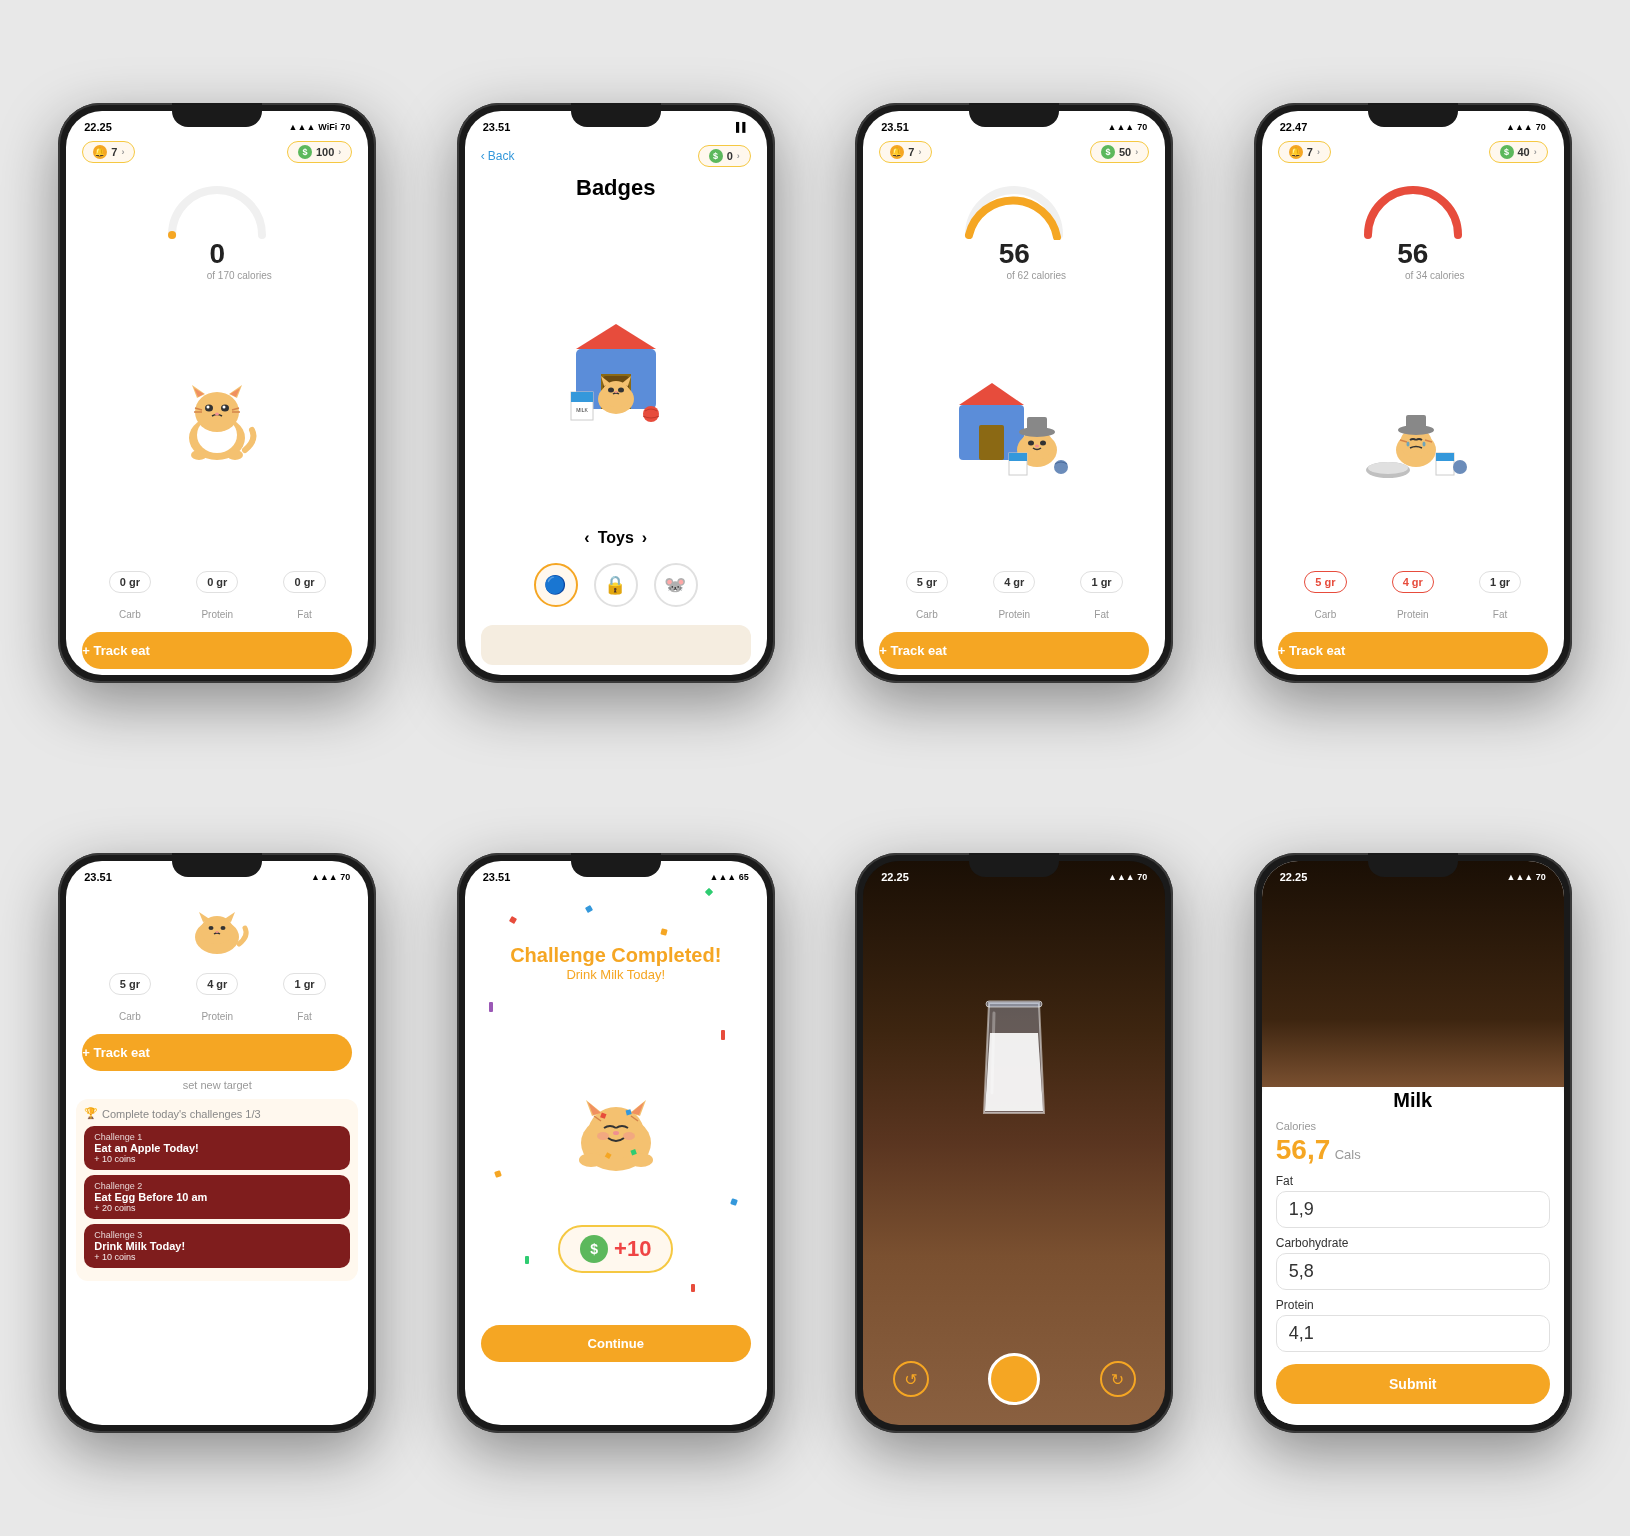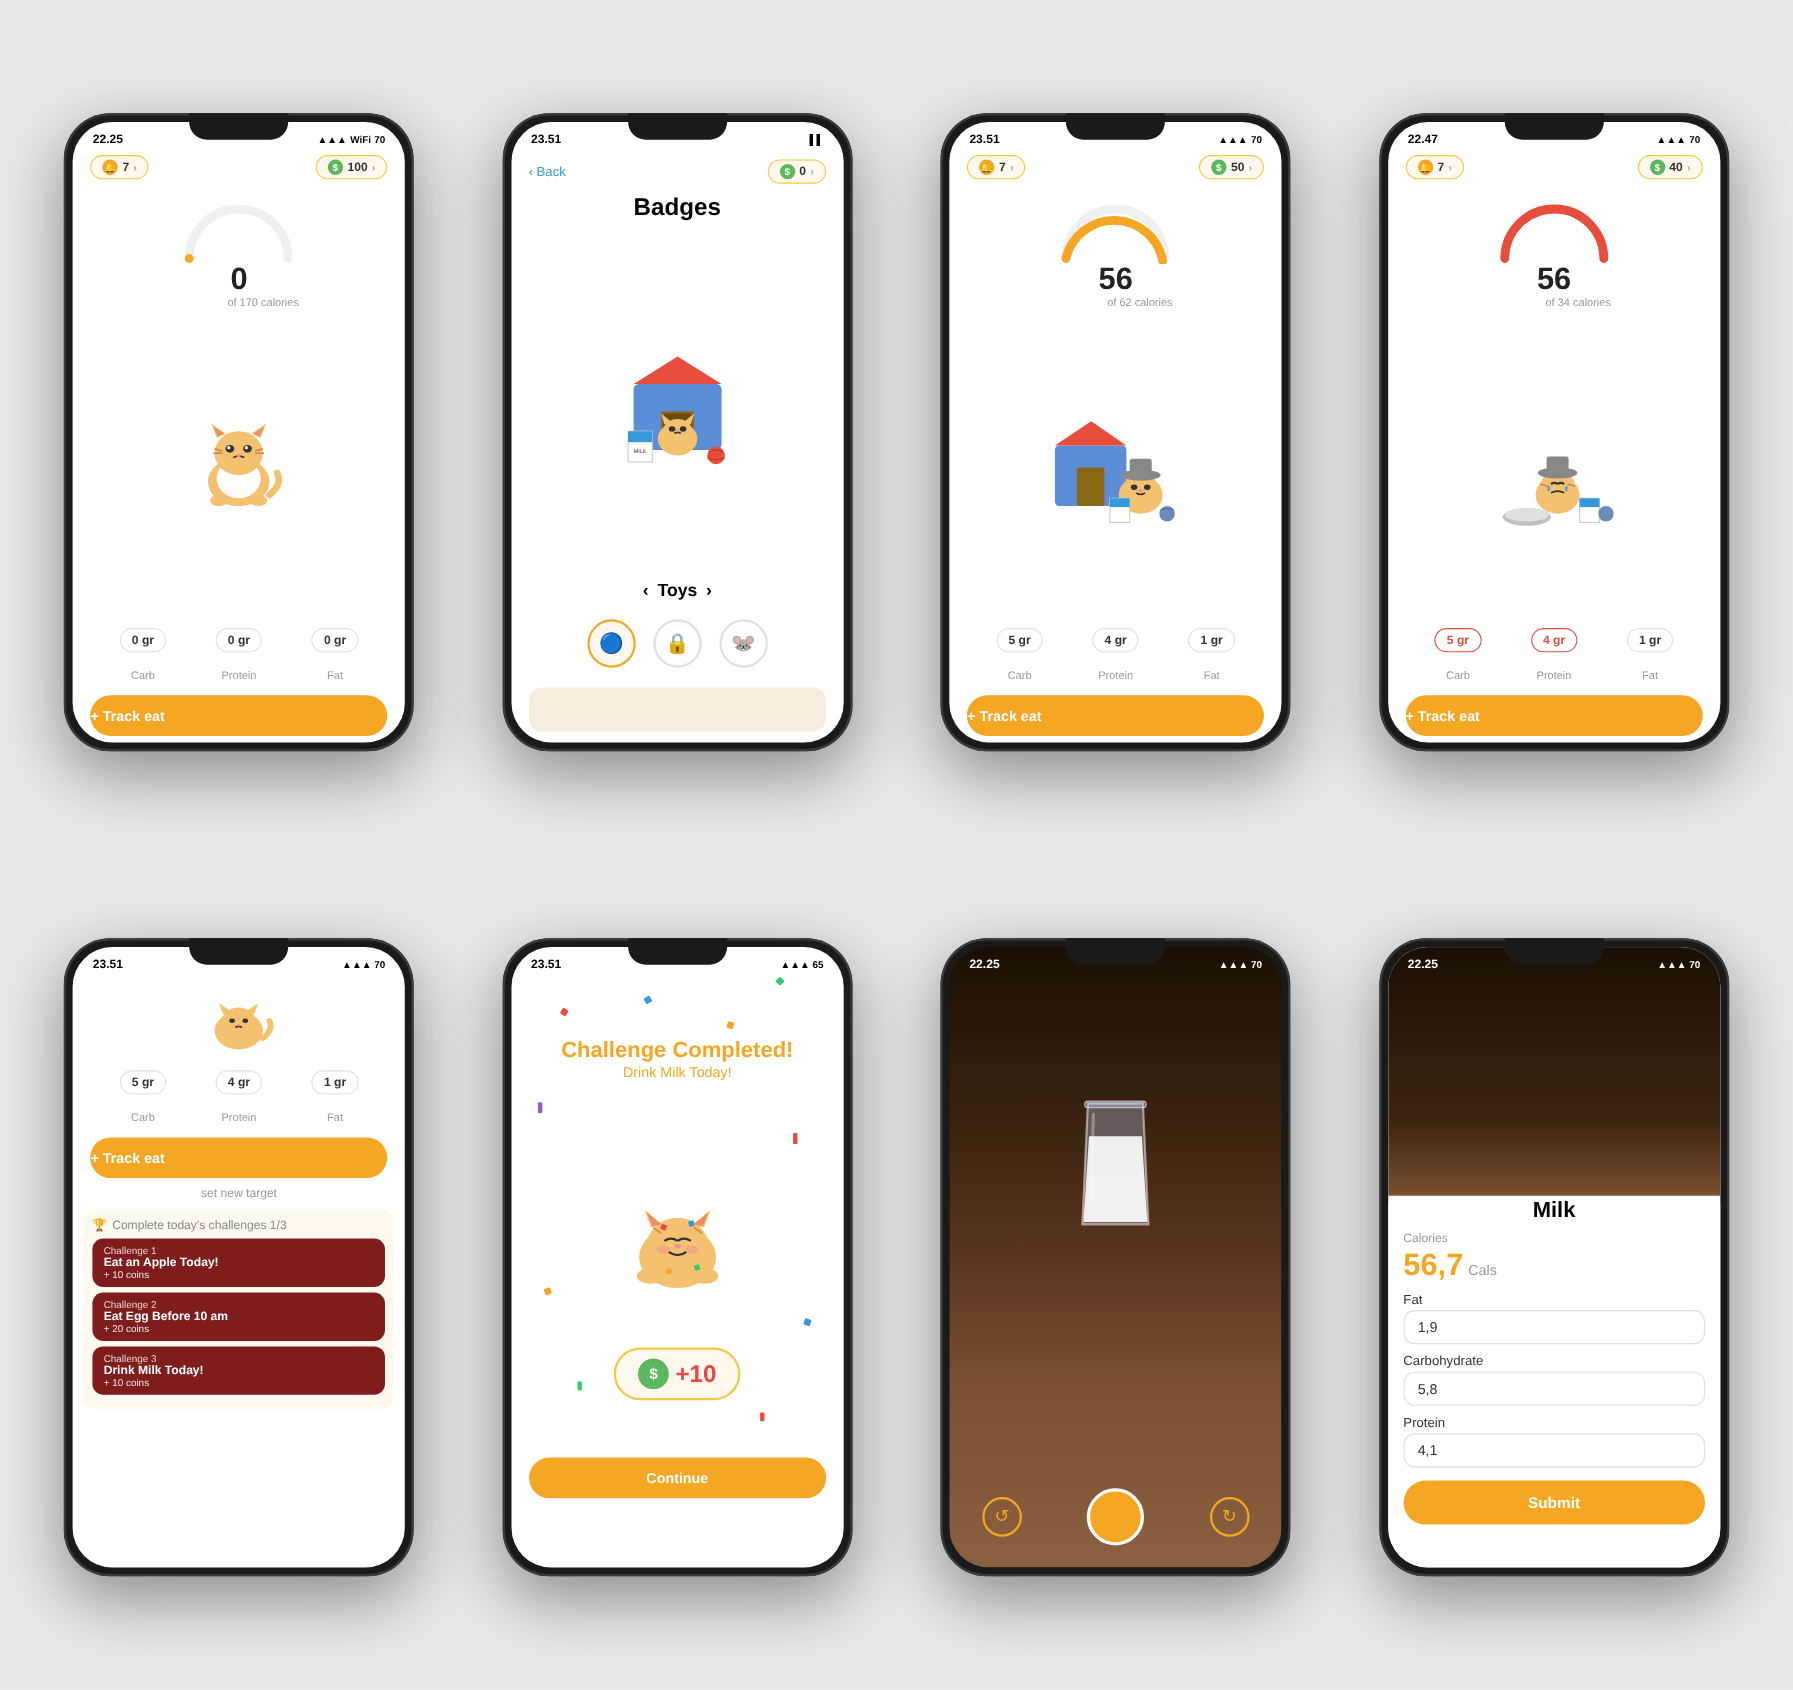--- a/index.html
+++ b/index.html
@@ -318,21 +318,21 @@
     .info-field-label {
       font-size: 12px;
       color: #333;
       margin: 8px 0 3px;
       font-weight: 500;
     }
     .info-field-value {
       border: 1.5px solid #e0e0e0;
       border-radius: 10px;
       padding: 7px 12px;
-      font-size: 13px;
+      font-size: 18px;
       color: #333;
       width: 100%;
     }
     .submit-btn {
       background: #f5a623;
       color: #fff;
       border: none;
       border-radius: 22px;
       padding: 12px 0;
       font-size: 14px;

